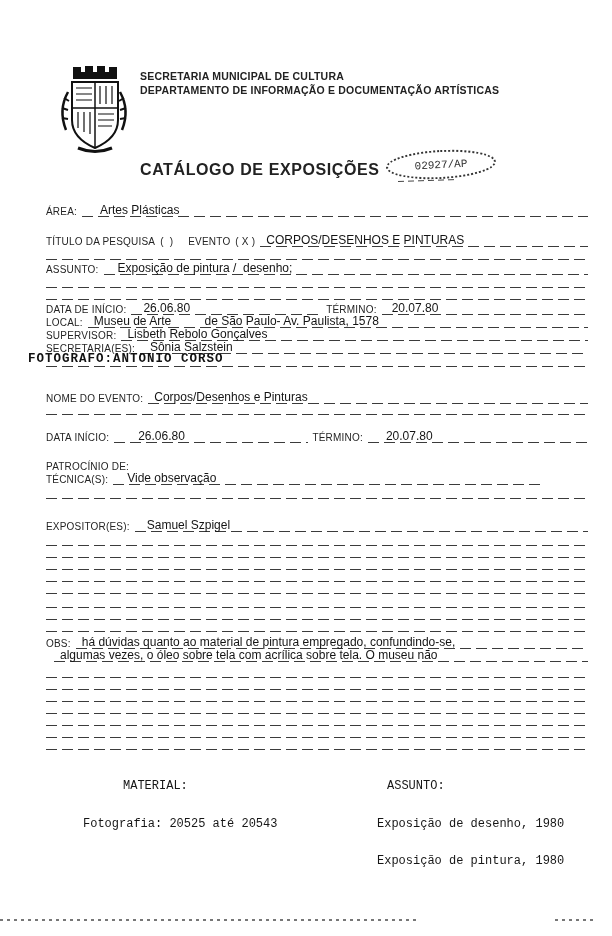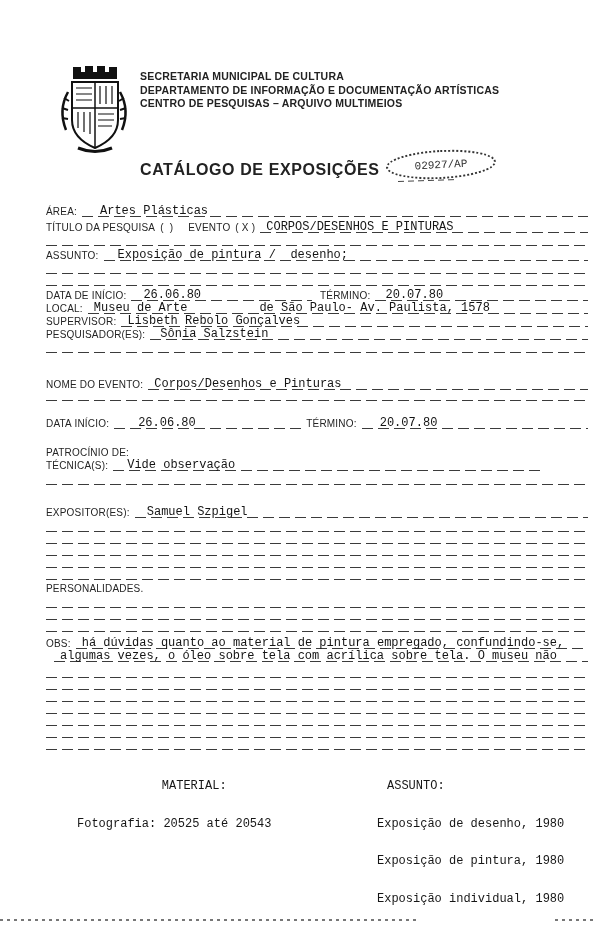--- a/index.html
+++ b/index.html
@@ -16,21 +16,21 @@
     border:2px dotted #333;border-radius:50%/50%;display:flex;align-items:center;justify-content:center;
     font-family:"Liberation Mono",monospace;font-size:11px;color:#333;transform:rotate(-3deg);
   }
   .stamp-underline{position:absolute;left:398px;top:180px;width:60px;height:1px;
     background:repeating-linear-gradient(90deg,#444 0 6px,transparent 6px 10px);transform:rotate(-2deg);}
   
   .form{position:absolute;left:46px;top:204px;width:542px;}
   .row{display:flex;align-items:flex-end;height:13px;}
   .blank{height:12px;}
   .lbl{font-size:10px;letter-spacing:.2px;color:#242424;white-space:pre;padding-right:5px;flex:0 0 auto;}
-  .val{font-family:Liberation Mono, monospace;font-size:12px;color:#141414;white-space:pre;padding:0 6px;display:inline-block;transform:translateY(1px);}
+  .val{font-family:Liberation Sans, sans-serif;font-size:12px;color:#141414;white-space:pre;padding:0 6px;display:inline-block;transform:translateY(1px);}
   .fill{flex:1 1 auto;min-width:0;}
   .ul{background:repeating-linear-gradient(90deg,#3b3b3b 0 11px,transparent 11px 16px) left bottom/100% 1px no-repeat;}
   .fotografo{position:absolute;left:28px;top:352px;font-family:"Liberation Mono","DejaVu Sans Mono",monospace;
     font-size:12.5px;font-weight:bold;letter-spacing:1px;color:#111;}
   
   .fcol{position:absolute;font-family:"Liberation Mono","DejaVu Sans Mono",monospace;font-size:12px;line-height:12.5px;color:#161616;white-space:pre;}
   .fcol .ind{padding-left:40px;}
   .fcol .ind2{padding-left:10px;}
   .artifact{position:absolute;height:2px;background:repeating-linear-gradient(90deg,#555 0 3px,transparent 3px 7px);opacity:.8;}
 </style>
@@ -57,38 +57,37 @@
         <path d="M12 36 L17 39 M10 46 L16 48 M10 56 L16 57 M72 36 L67 39 M74 46 L68 48 M74 56 L68 57" stroke-width="2"></path>
 
         <path d="M26 86 Q43 93 60 86" stroke-width="3"></path>
       </g>
     </svg>
   </div>
 
   <div class="org">
     <div>SECRETARIA MUNICIPAL DE CULTURA</div>
     <div>DEPARTAMENTO DE INFORMAÇÃO E DOCUMENTAÇÃO ARTÍSTICAS</div>
-    <div>CENTRO DE PESQUISAS – ARQUIVO MULTIMEIOS</div>
   </div>
 
   <div class="doc-title">CATÁLOGO DE EXPOSIÇÕES</div>
 
   <div class="stamp">
     <span>02927/AP</span>
   </div>
   <div class="stamp-underline"></div>
 
   <div class="form">
 
     <div class="row">
       <span class="lbl">ÁREA:</span>
       <span class="fill ul"><span class="val" style="padding-left:18px">Artes Plásticas</span></span>
     </div>
 
-    <div class="row" style="margin-top:3px">
+    <div class="row" style="margin-top:17px">
       <span class="lbl">TÍTULO DA PESQUISA</span>
       <span class="lbl">(  )</span>
       <span class="lbl" style="padding-left:10px">EVENTO</span>
       <span class="lbl">( X )</span>
       <span class="fill ul"><span class="val">CORPOS/DESENHOS E PINTURAS</span></span>
     </div>
 
     <div class="blank ul" style="margin-top:1px"></div>
 
     <div class="row" style="margin-top:2px">
@@ -110,21 +109,21 @@
       <span class="lbl">LOCAL:</span>
       <span class="fill ul"><span class="val">Museu de Arte          de São Paulo- Av. Paulista, 1578</span></span>
     </div>
 
     <div class="row">
       <span class="lbl">SUPERVISOR:</span>
       <span class="fill ul"><span class="val">Lisbeth Rebolo Gonçalves</span></span>
     </div>
 
     <div class="row">
-      <span class="lbl">PESQUISADOR(ES):</span>
+      <span class="lbl">SECRETARIA(ES):</span>
       <span class="fill ul"><span class="val" style="padding-left:10px">Sônia Salzstein</span></span>
     </div>
 
     <div class="blank ul" style="margin-top:1px"></div>
 
     <div class="row" style="margin-top:24px">
       <span class="lbl">NOME DO EVENTO:</span>
       <span class="fill ul"><span class="val">Corpos/Desenhos e Pinturas</span></span>
     </div>
 
@@ -154,24 +153,20 @@
       <span class="fill ul"><span class="val" style="padding-left:12px">Samuel Szpigel</span></span>
     </div>
 
     <div class="blank ul" style="margin-top:2px"></div>
     <div class="blank ul"></div>
     <div class="blank ul"></div>
     <div class="blank ul"></div>
     <div class="blank ul"></div>
 
 
-    <div class="row" style="margin-top:1px">
-      <span class="lbl">PERSONALIDADES.</span>
-      <span class="fill ul"></span>
-    </div>
 
     <div class="blank ul" style="margin-top:2px"></div>
     <div class="blank ul"></div>
     <div class="blank ul"></div>
 
     <div class="row" style="margin-top:4px">
       <span class="lbl">OBS:</span>
       <span class="fill ul"><span class="val">há dúvidas quanto ao material de pintura empregado, confundindo-se,</span></span>
     </div>
     <div class="row">
@@ -180,29 +175,29 @@
 
     <div class="blank ul" style="margin-top:4px"></div>
     <div class="blank ul"></div>
     <div class="blank ul"></div>
     <div class="blank ul"></div>
     <div class="blank ul"></div>
     <div class="blank ul"></div>
     <div class="blank ul"></div>
   </div>
 
-
-  <div class="fcol" style="left:77px;top:755px;text-align:center;">
+  <div class="fotografo">FOTOGRAFO:ANTONIO CORSO</div>
+
+  <div class="fcol" style="left:83px;top:755px;">
     <div class="ind">MATERIAL:</div>
     <div>Fotografia: 20525 até 20543</div>
   </div>
 
   <div class="fcol" style="left:377px;top:755px;">
     <div class="ind2">ASSUNTO:</div>
     <div>Exposição de desenho, 1980</div>
     <div>Exposição de pintura, 1980</div>
-    <div>Exposição individual, 1980</div>
   </div>
 
   <div class="artifact" style="left:0;top:919px;width:420px;"></div>
   <div class="artifact" style="left:555px;top:919px;width:40px;"></div>
 
 </div>
 
 </body></html>

